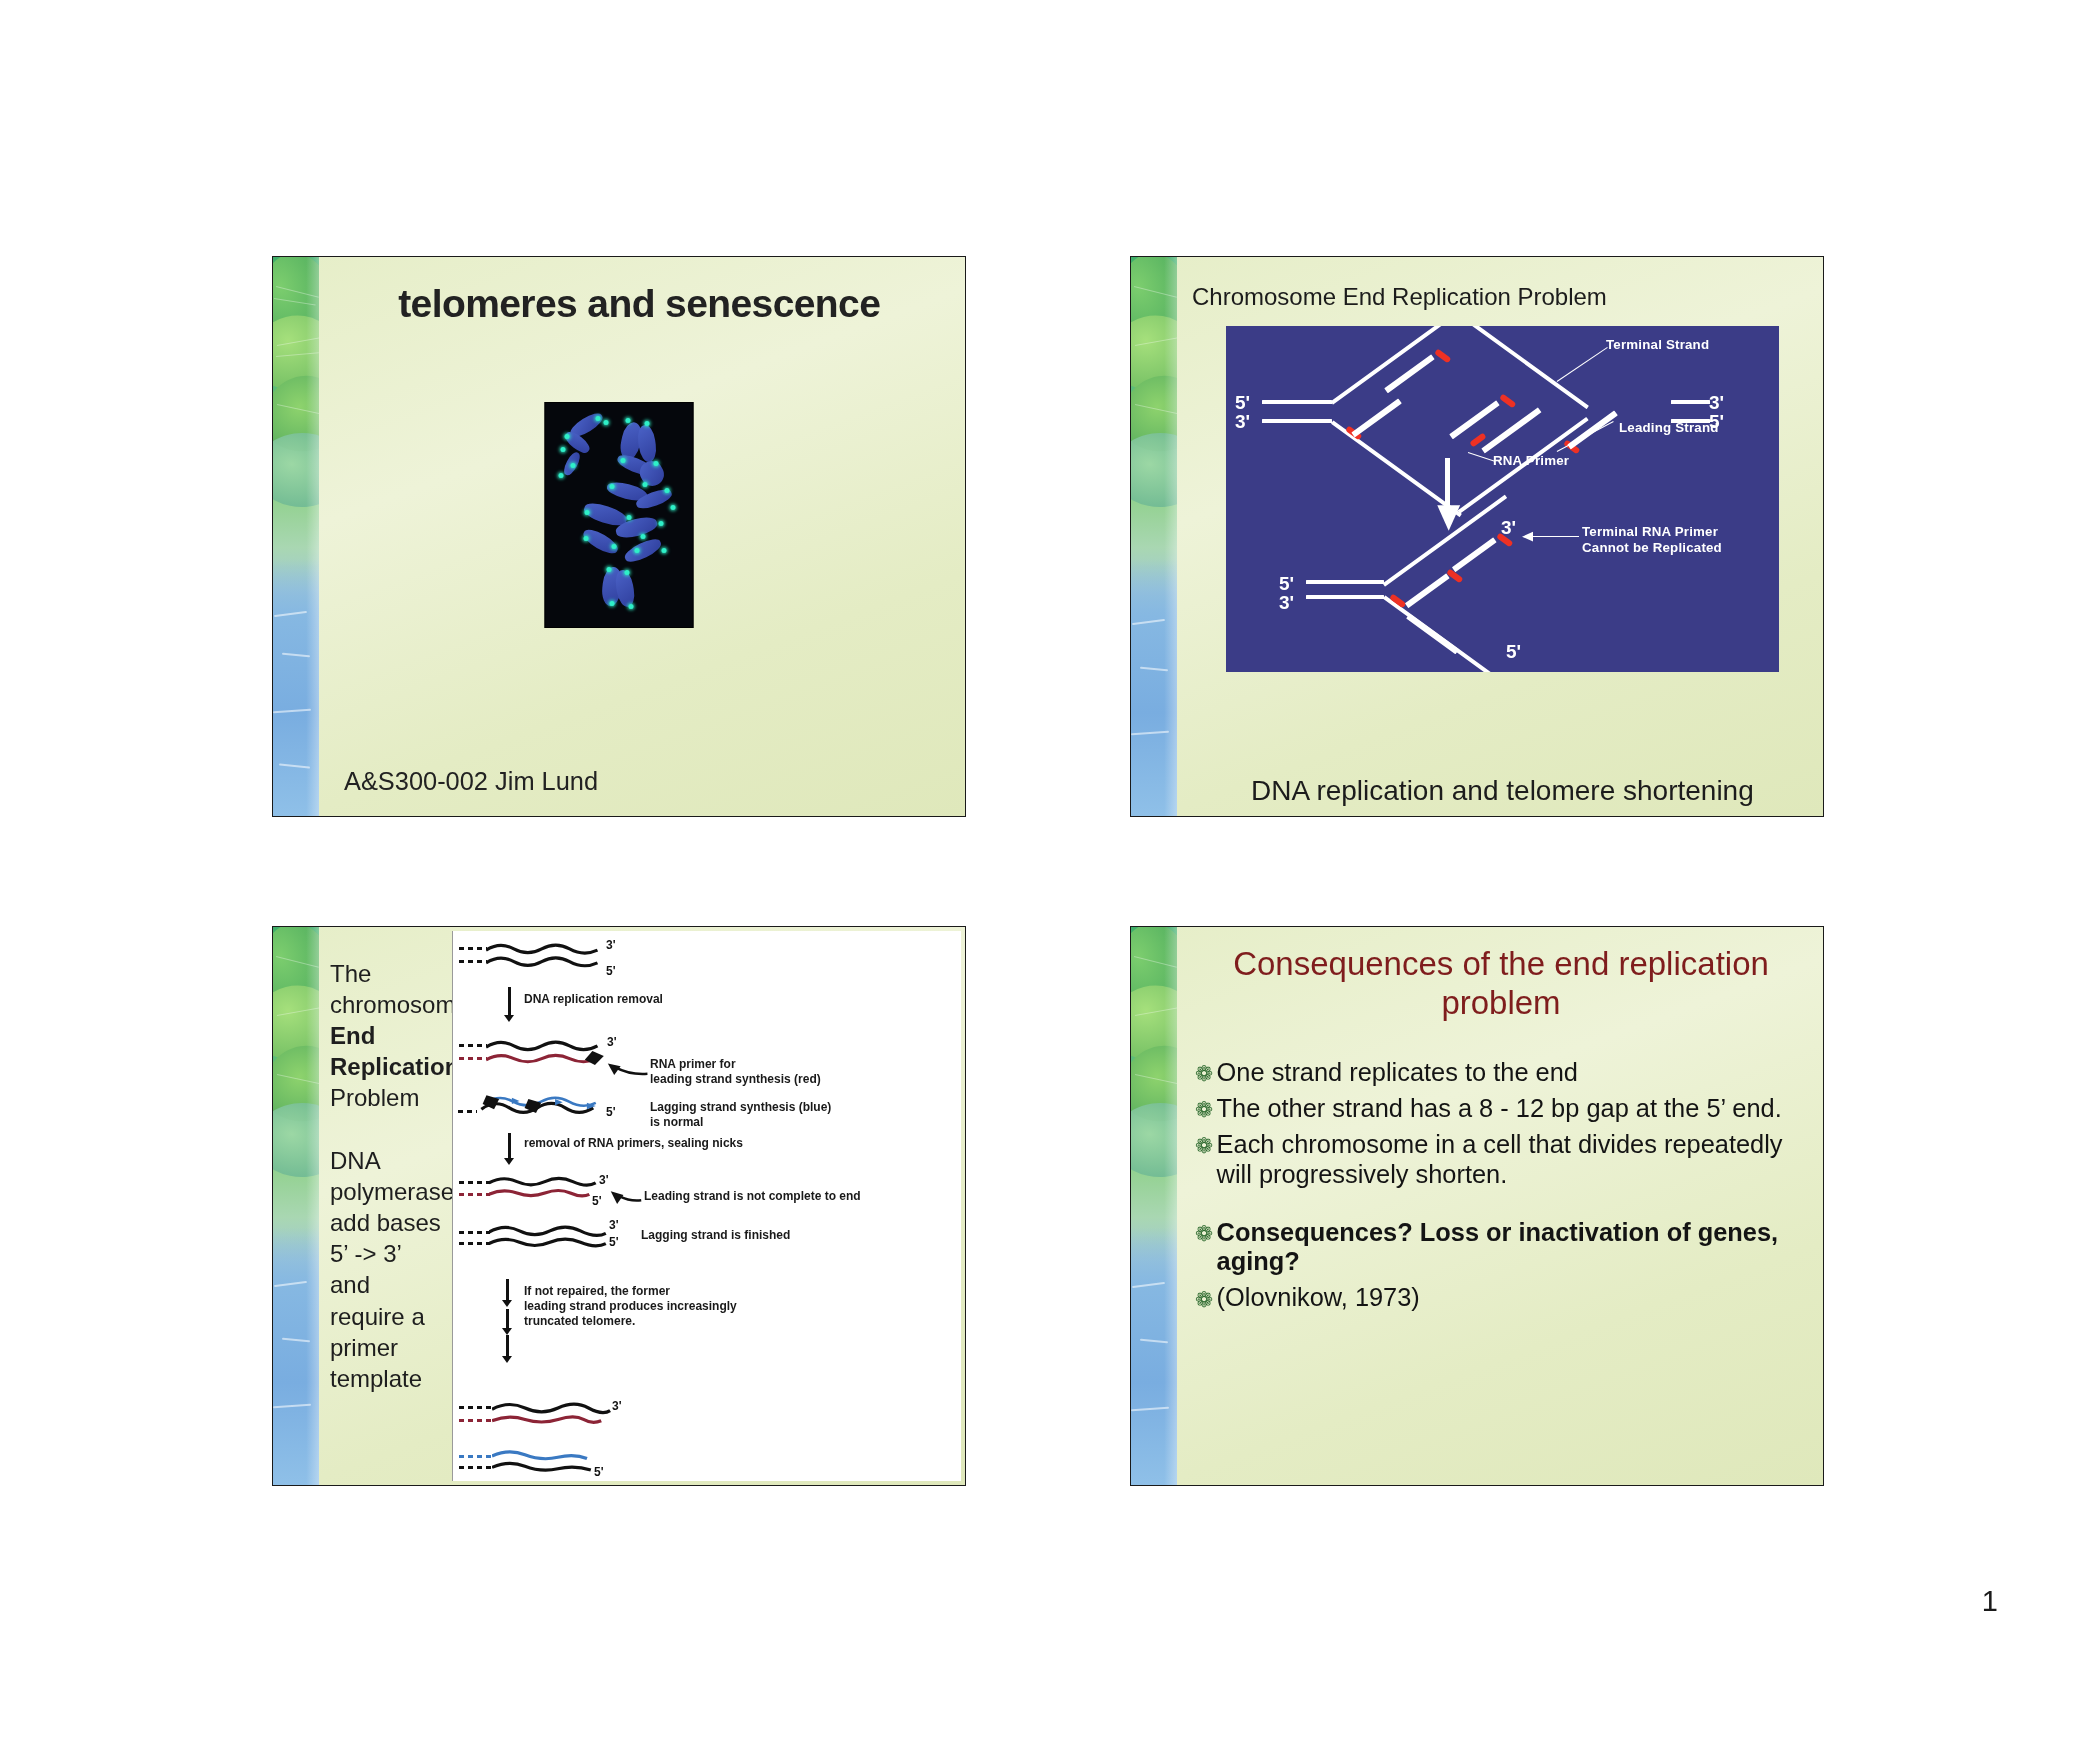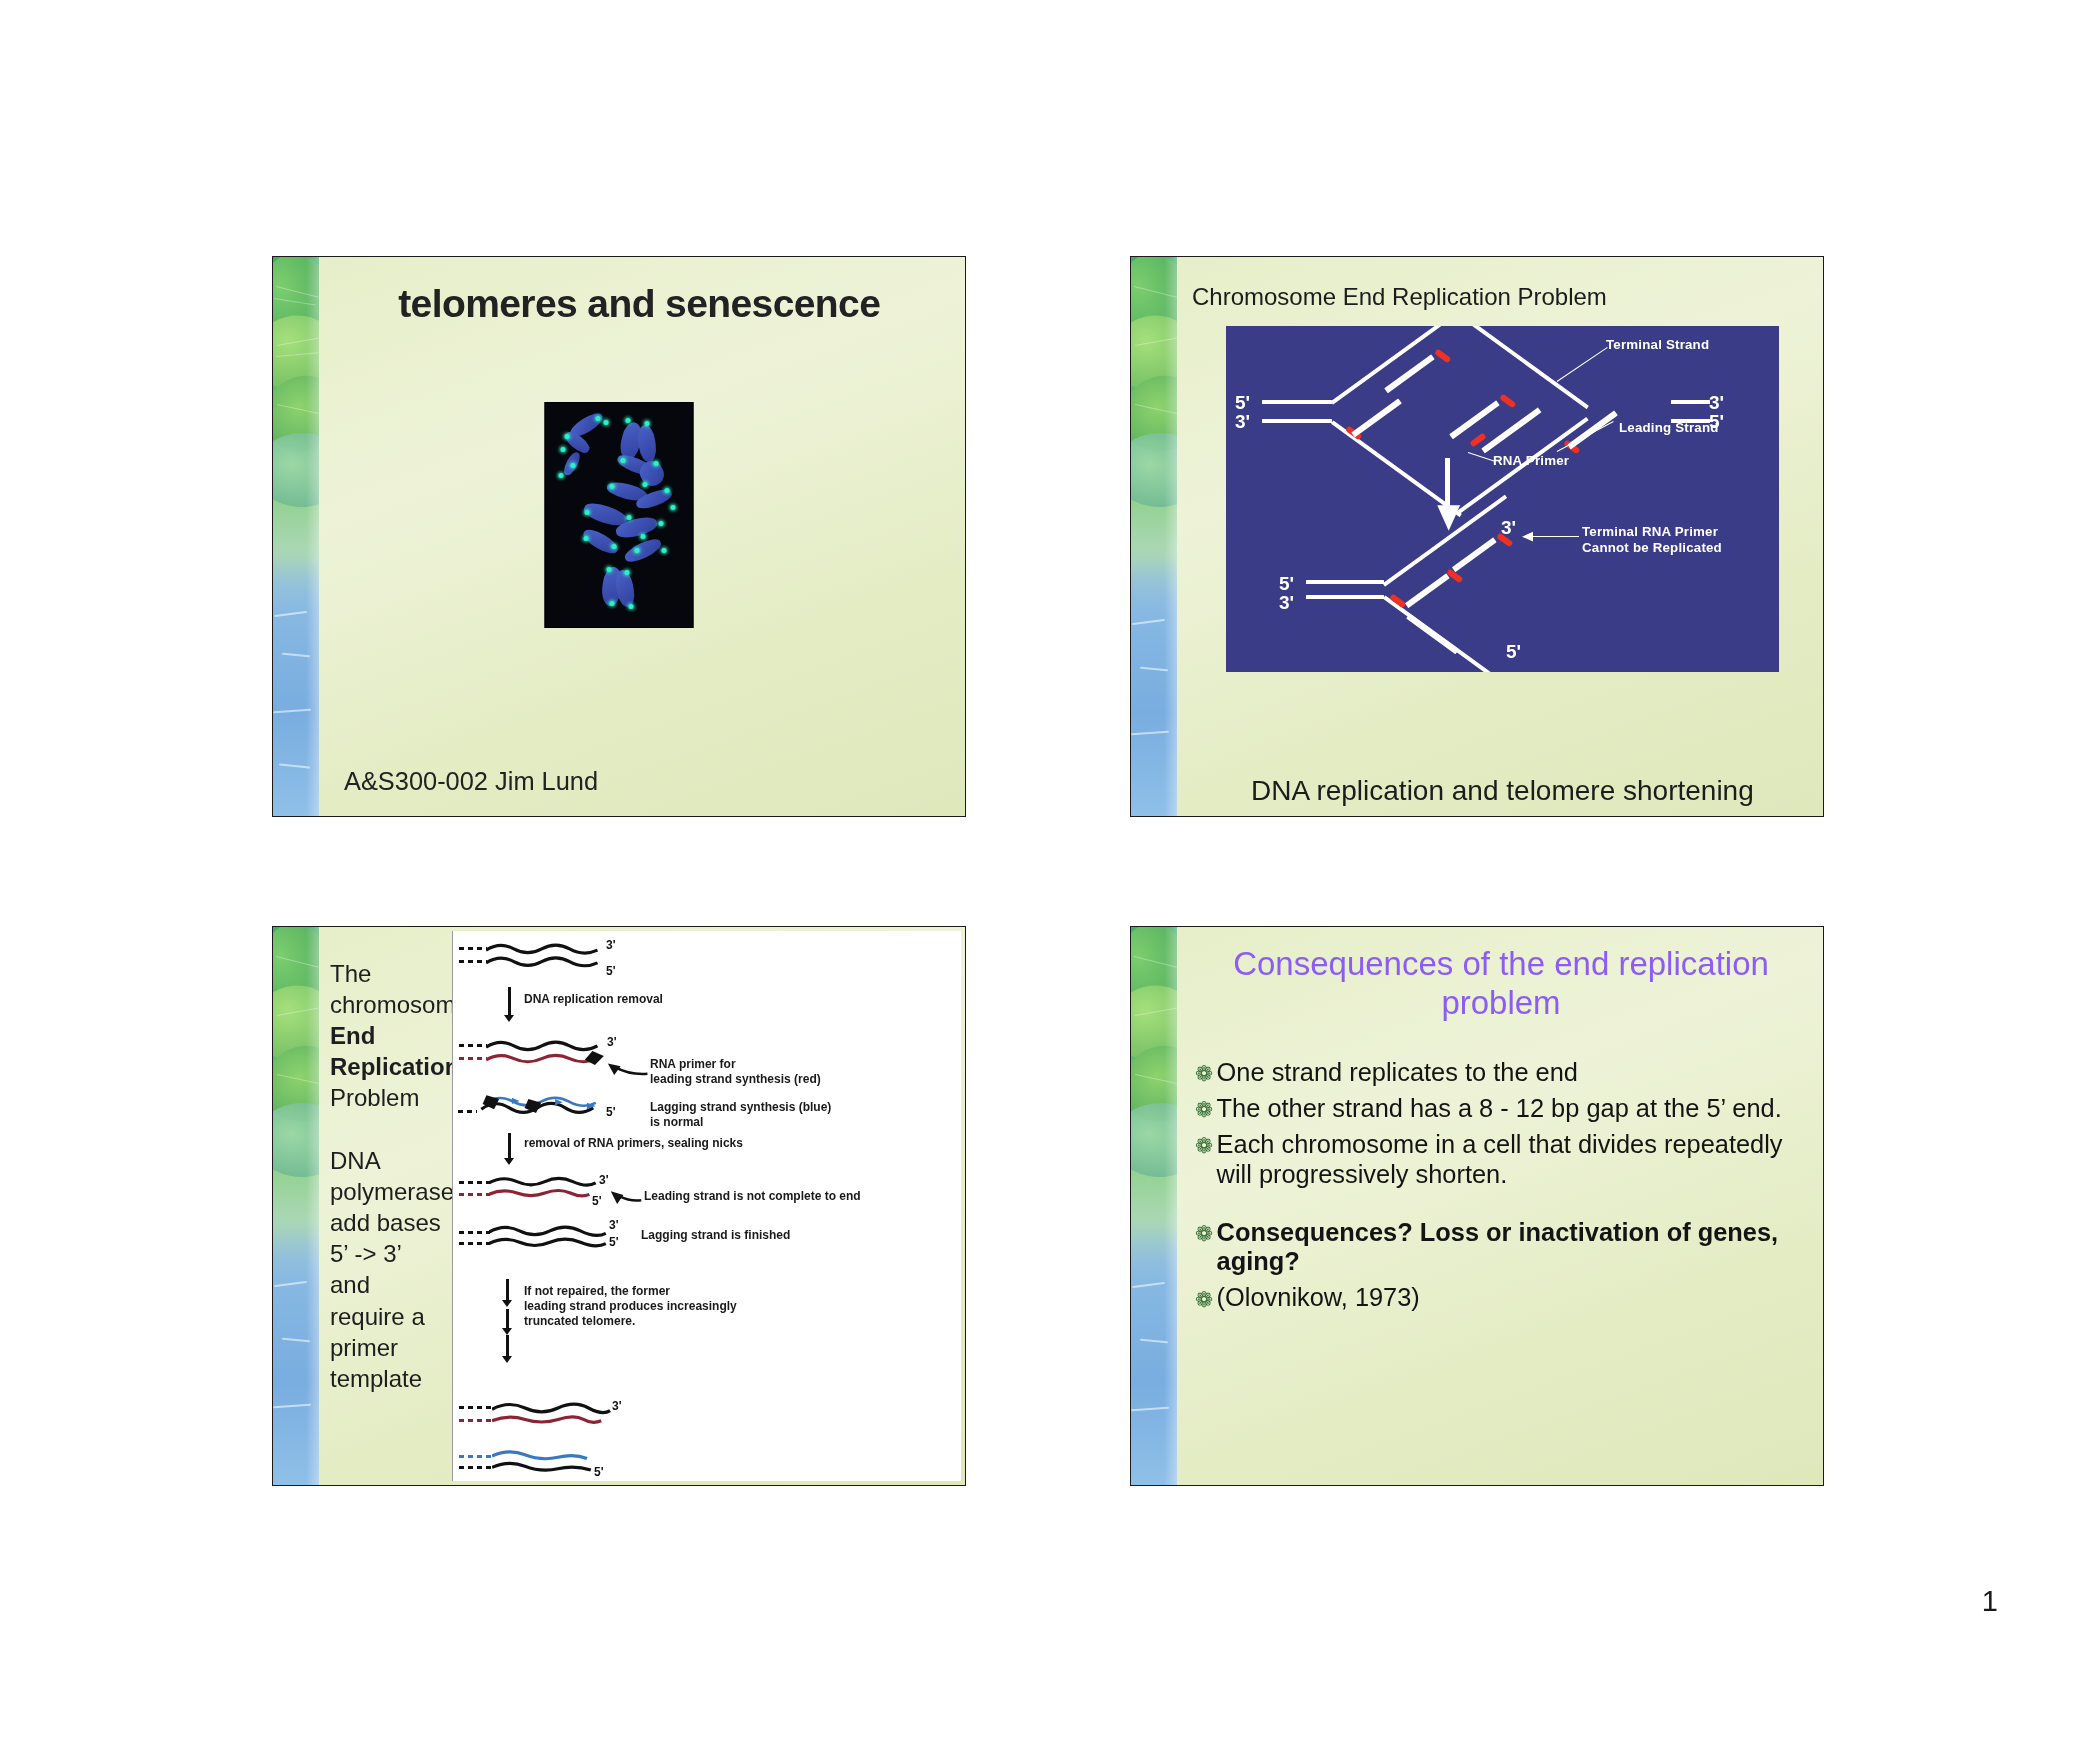--- a/index.html
+++ b/index.html
@@ -60,21 +60,21 @@
   .s3-text b{font-weight:bold;}
   .s3-fig{position:absolute;left:179px;top:3.8px;right:3.8px;bottom:3.8px;background:#ffffff;border-left:0.6px solid #9a9a9a;overflow:hidden;}
   .s3-cap{position:absolute;font-size:12px;color:#1a1a1a;line-height:1.25;white-space:pre-line;font-weight:600;}
   .s3-end{position:absolute;font-size:12px;font-weight:bold;color:#111;}
   .arrowdn{position:absolute;width:2.5px;background:#111;}
   .arrowdn:after{content:"";position:absolute;left:-3.8px;bottom:-7px;border-left:5.1px solid transparent;border-right:5.1px solid transparent;border-top:7.6px solid #111;}
   .dash{position:absolute;height:3.2px;
       background:repeating-linear-gradient(90deg,currentColor 0 5.1px,transparent 5.1px 9px);}
 
   .s4-title{position:absolute;left:71px;right:23px;top:18px;text-align:center;
-      font-size:33px;color:#8b5cf6;line-height:1.18;}
+      font-size:33px;color:#7f1d1d;line-height:1.18;}
   .s4-list{position:absolute;left:64px;right:16.5px;top:131px;}
   .b-row{display:flex;align-items:flex-start;margin-bottom:6.4px;}
   .b-row.gap{margin-top:28px;}
   .bullet{flex:0 0 auto;width:21.6px;color:#2f6b30;font-size:21.6px;line-height:1;margin-top:5.1px;}
   .b-txt{font-size:25.4px;color:#141414;line-height:1.17;}
   .b-txt.bold{font-weight:bold;}
 
   .page-no{position:absolute;right:99px;top:1585px;font-size:29px;color:#1a1a1a;}
 </style>
 </head>

